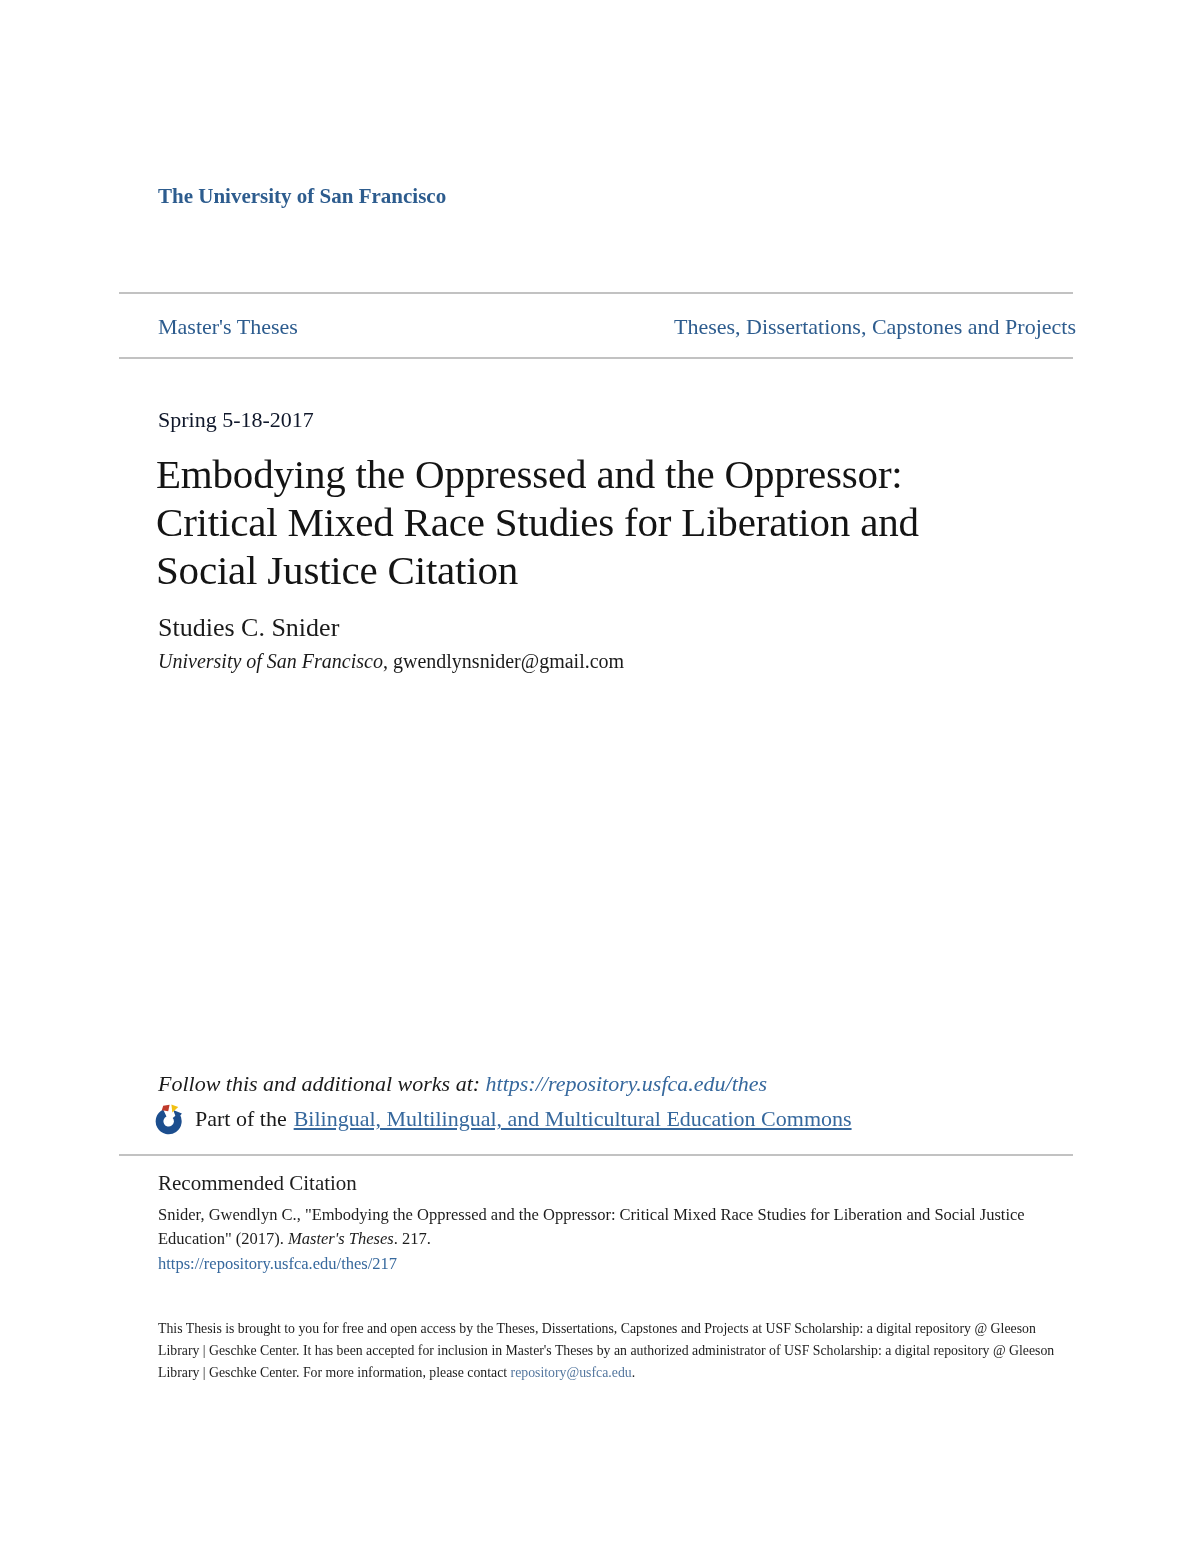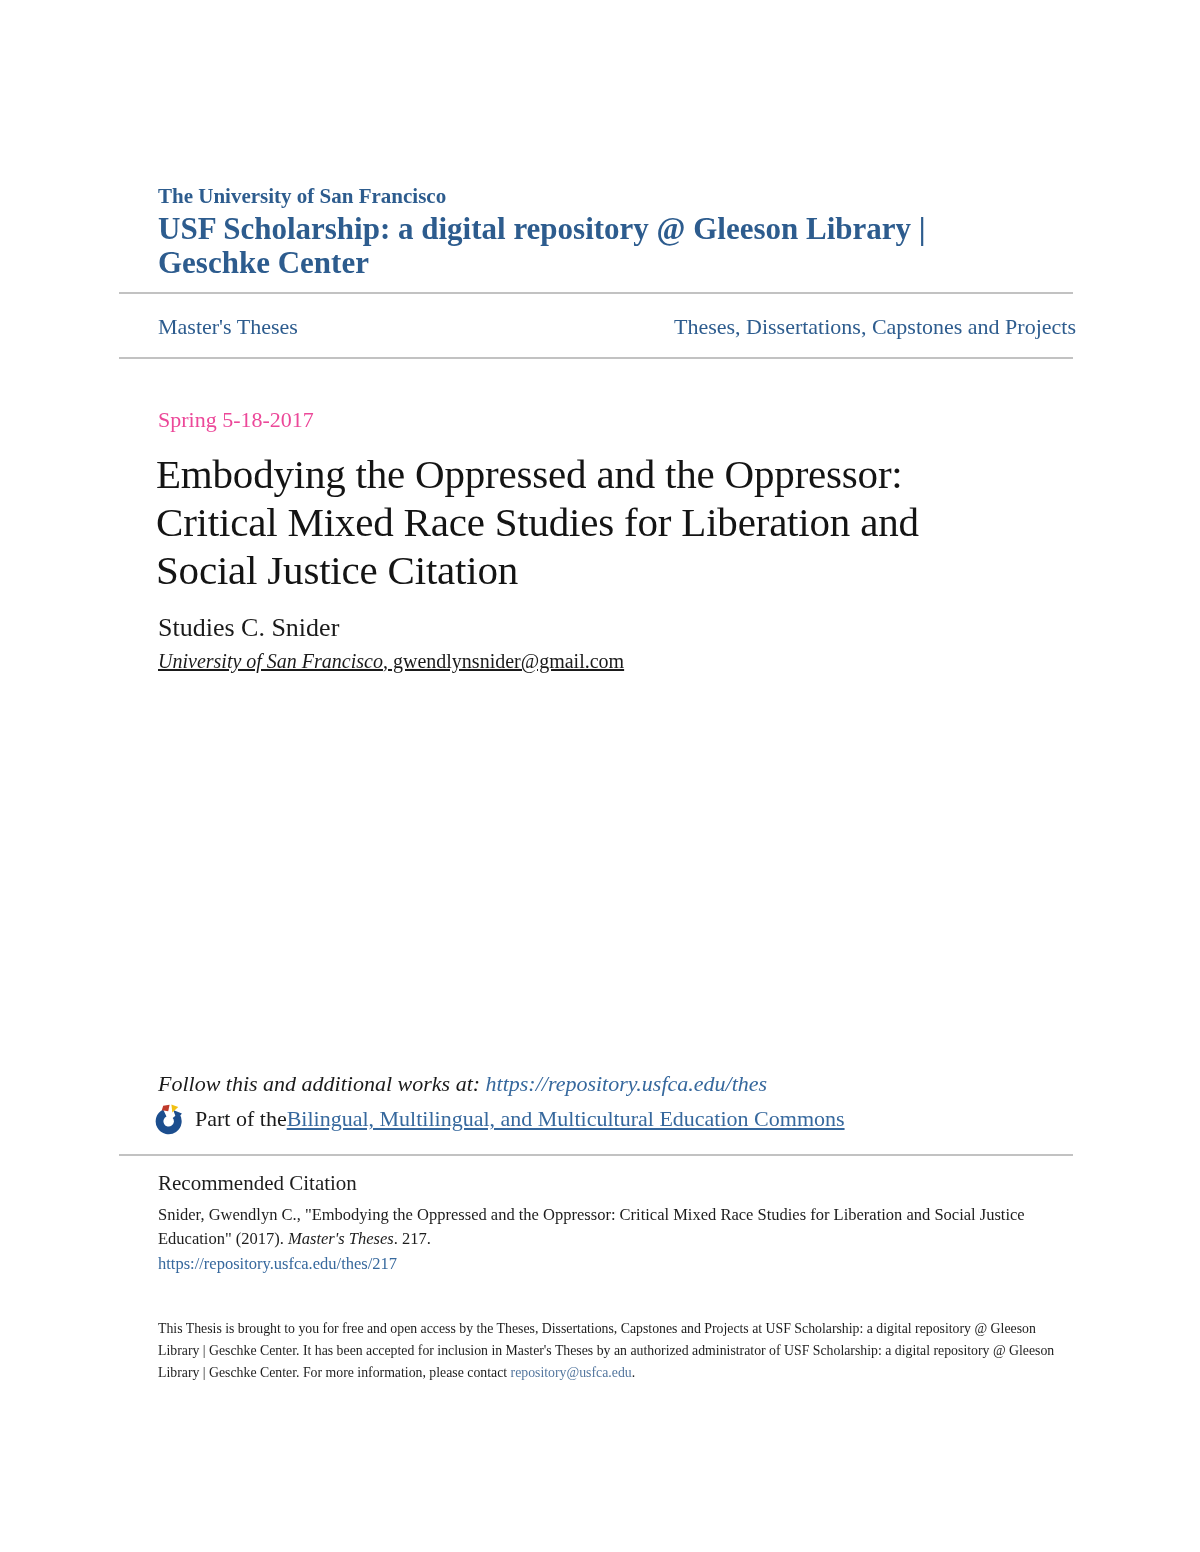--- a/index.html
+++ b/index.html
@@ -36,40 +36,40 @@
 
   
   .nav-row {
     position: absolute; left: 158px; top: 314px; width: 918px;
     display: flex; justify-content: space-between;
     font-size: 22px; color: var(--header-blue, #2d5c8e);
   }
   .nav-link { cursor: pointer; }
 
   
-  .date { position: absolute; left: 158px; top: 407px; font-size: 22px; color: #ec4899; }
+  .date { position: absolute; left: 158px; top: 407px; font-size: 22px; color: #0f172a; }
   .title {
     position: absolute; left: 156px; top: 450px; width: 950px;
     font-size: 41px; line-height: 48px; font-weight: normal;
     color: #141414; margin: 0; letter-spacing: -0.2px;
   }
   .author { position: absolute; left: 158px; top: 613px; font-size: 26px; color: #1a1a1a; }
-  .affiliation { position: absolute; left: 158px; top: 648px; font-size: 20px; color: #1a1a1a; line-height: 26px; text-decoration: underline; }
+  .affiliation { position: absolute; left: 158px; top: 648px; font-size: 20px; color: #1a1a1a; line-height: 26px; }
   .it { font-style: italic; }
 
   
   .follow { position: absolute; left: 158px; top: 1069px; font-size: 22px; color: #1a1a1a; line-height: 30px; font-style: italic; }
   .partof {
     position: absolute; left: 155px; top: 1100px; height: 38px;
     display: flex; align-items: center;
     font-size: 22px; color: #1a1a1a;
   }
   .dc-icon { display: inline-flex; margin-right: 9px; }
   .link { color: var(--link-blue, #36689d); text-decoration: none; cursor: pointer; }
-  .u { text-decoration: underline; }
+  .u { text-decoration: underline; margin-left: 7px; }
 
   
   .rec-heading { position: absolute; left: 158px; top: 1171px; font-size: 21px; color: #1d1d1d; }
   .citation {
     position: absolute; left: 158px; top: 1203px; width: 922px;
     font-size: 16.5px; line-height: 24px; color: #1d1d1d; margin: 0;
   }
   .citation .citation-url { display: block; margin-top: 1px; }
 
   
@@ -79,24 +79,20 @@
   }
   .flink { color: var(--footer-link-blue, #54779f); text-decoration: none; cursor: pointer; }
 </style>
 </head>
 <body>
 
 <div class="page">
 
   <div class="header">
     <div class="institution">The University of San Francisco</div>
-    <div class="repo-title">
-      <span>USF Scholarship: a digital repository @ Gleeson Library |</span><br>
-      <span>Geschke Center</span>
-    </div>
   </div>
 
   <div class="divider d1"></div>
 
   <div class="nav-row">
     <span class="nav-link">Master's Theses</span>
     <span class="nav-link">Theses, Dissertations, Capstones and Projects</span>
   </div>
 
   <div class="divider d2"></div>

